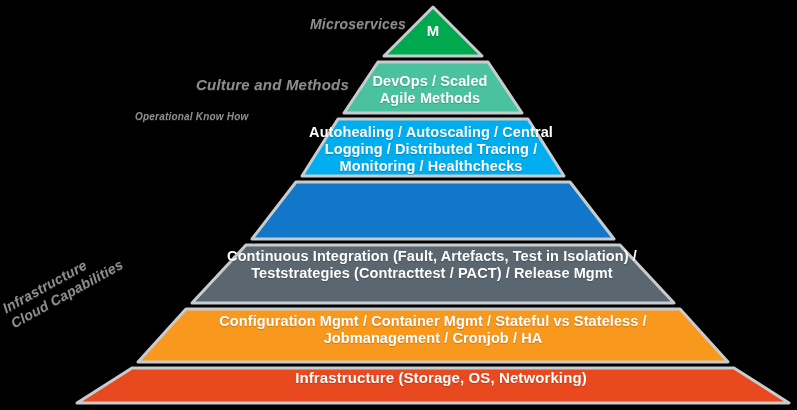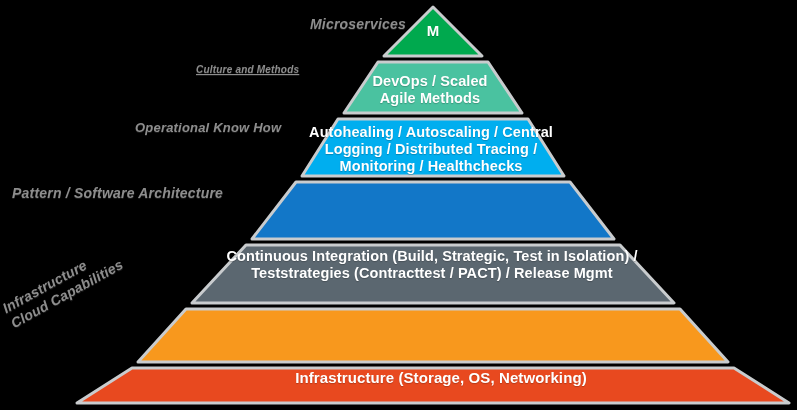--- a/index.html
+++ b/index.html
@@ -50,22 +50,22 @@
   #label-apex      { left: 385px; top: 22px;  width: 96px;  font-size: 15px; font-weight: bold; }
   #label-culture   { left: 344px; top: 73px;  width: 172px; font-size: 14.5px; font-weight: bold; }
   #label-ops       { left: 300px; top: 124px; width: 262px; font-size: 14.5px; font-weight: bold; }
   #label-pattern   { left: 248px; top: 196px; width: 366px; font-size: 14.5px; font-weight: bold; }
   #label-cicd      { left: 186px; top: 248px; width: 492px; font-size: 14.5px; font-weight: bold; }
   #label-infra     { left: 140px; top: 313px; width: 586px; font-size: 14.5px; font-weight: bold; }
   #label-base      { left: 128px; top: 369px; width: 626px; font-size: 15px; font-weight: bold; }
 
   
   #side-micro   { left: 290px; top: 16px;  font-size: 14px; margin-left: 20px; }
-  #side-culture { left: 196px; top: 64px;  font-size: 10px; text-decoration: underline; }
-  #side-ops     { left: 135px; top: 120px; font-size: 13px; }
+  #side-culture { left: 196px; top: 76px;  font-size: 15px; }
+  #side-ops     { left: 135px; top: 111px; font-size: 10px; }
   #side-pattern { left: 12px;  top: 185px; font-size: 14px; }
   #side-cicd    { left: 40px;  top: 246px; font-size: 14px; }
   #side-infra   {
     left: 8px; top: 300px;
     font-size: 14px;
     text-align: left;
     transform: rotate(-29deg);
     transform-origin: 0% 50%;
   }
 </style>
@@ -94,31 +94,32 @@
   <div class="tier-text" id="label-apex">M</div>
 
   <div class="tier-text" id="label-ops">Autohealing / Autoscaling / Central
 Logging / Distributed Tracing /
 Monitoring / Healthchecks</div>
 
   <div class="tier-text" id="label-culture">DevOps / Scaled
 Agile Methods</div>
 
 
-  <div class="tier-text" id="label-cicd">Continuous Integration (Build, Strategic, Test in Isolation) /
+  <div class="tier-text" id="label-cicd">Continuous Integration (Fault, Artefacts, Test in Isolation) /
 Teststrategies  (Contracttest / PACT) /  Release Mgmt</div>
 
+  <div class="tier-text" id="label-infra">Configuration Mgmt / Container Mgmt / Stateful vs Stateless /
+Jobmanagement / Cronjob  / HA</div>
 
   <div class="tier-text" id="label-base">Infrastructure (Storage, OS, Networking)</div>
 
   <div class="side-label" id="side-micro">Microservices</div>
 
   <div class="side-label" id="side-culture">Culture and Methods</div>
 
   <div class="side-label" id="side-ops">Operational Know How</div>
 
-  <div class="side-label" id="side-pattern">Pattern / Software Architecture</div>
 
 
   <div class="side-label" id="side-infra">Infrastructure
 Cloud Capabilities</div>
 
 </div>
 
 </body></html>

